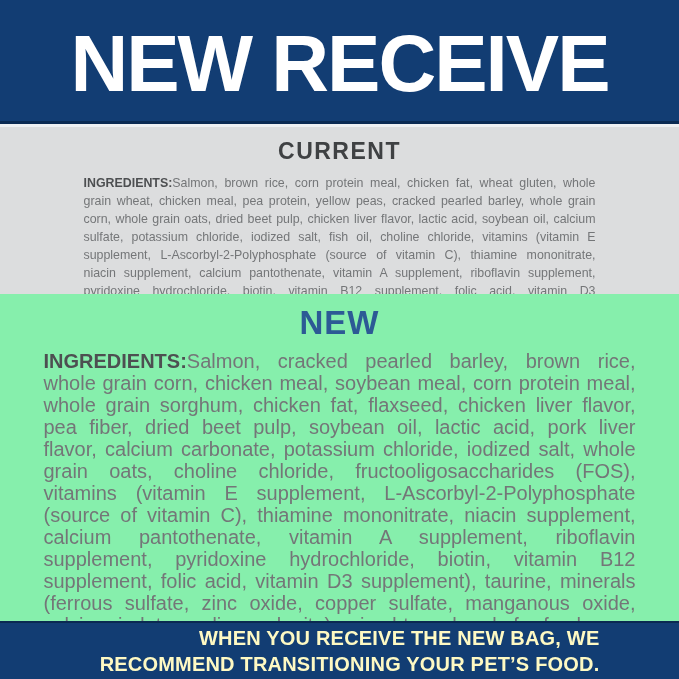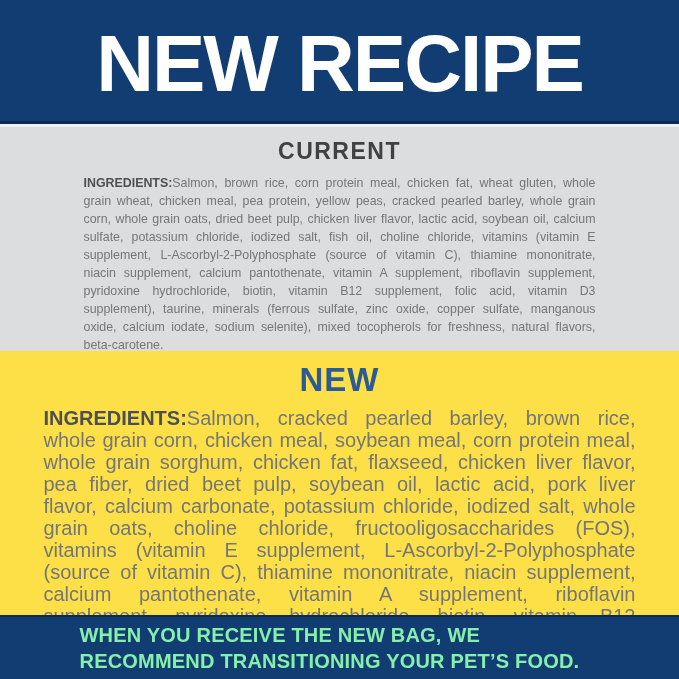--- a/index.html
+++ b/index.html
@@ -39,21 +39,21 @@
     white-space: nowrap;
   }
   .divider-light {
     height: 3px;
     background: #eef0f2;
     flex: none;
   }
 
   
   .section-current {
-    height: 224px;
+    height: 167px;
     background: #dcddde;
     flex: none;
     text-align: center;
   }
   .section-current h2 {
     margin: 0;
     padding-top: 11px;
     color: #3f4143;
     font-size: 23px;
     font-weight: 700;
@@ -64,22 +64,22 @@
     margin: 9px auto 0 auto;
     text-align: justify;
     font-size: 12.4px;
     line-height: 18px;
     color: #747678;
     word-spacing: 1px;
   }
 
   
   .section-new {
-    height: 264px;
-    background: #fde047;
+    height: 327px;
+    background: #86efac;
     flex: none;
     text-align: center;
   }
   .section-new h2 {
     margin: 0;
     padding-top: 10px;
     color: #2c5a95;
     font-size: 33px;
     font-weight: 800;
     letter-spacing: 1px;
@@ -105,35 +105,35 @@
     flex: 1;
     background: #123d73;
     border-top: 2px solid #0a2a52;
     display: flex;
     align-items: center;
     justify-content: center;
   }
   .footer-banner p {
     margin: 0;
     max-width: 520px;
-    text-align: left;
-    color: #86efac;
+    text-align: right;
+    color: #fef9c3;
     font-size: 20px;
     font-weight: 700;
     line-height: 26px;
     letter-spacing: 0.2px;
   }
 </style>
 </head>
 <body>
 
 <div class="poster">
 
   <header class="banner">
-    <h1>NEW RECIPE</h1>
+    <h1>NEW RECEIVE</h1>
   </header>
   <div class="divider-light"></div>
 
   <section class="section-current">
     <h2>CURRENT</h2>
     <p class="ingredients"><span class="ing-label">INGREDIENTS:</span><span>Salmon, brown rice, corn protein meal, chicken fat, wheat gluten, whole grain wheat, chicken meal, pea protein, yellow peas, cracked pearled barley, whole grain corn, whole grain oats, dried beet pulp, chicken liver flavor, lactic acid, soybean oil, calcium sulfate, potassium chloride, iodized salt, fish oil, choline chloride, vitamins (vitamin E supplement, L-Ascorbyl-2-Polyphosphate (source of vitamin C), thiamine mononitrate, niacin supplement, calcium pantothenate, vitamin A supplement, riboflavin supplement, pyridoxine hydrochloride, biotin, vitamin B12 supplement, folic acid, vitamin D3 supplement), taurine, minerals (ferrous sulfate, zinc oxide, copper sulfate, manganous oxide, calcium iodate, sodium selenite), mixed tocopherols for freshness, natural flavors, beta-carotene.</span></p>
   </section>
 
   <section class="section-new">
     <h2>NEW</h2>

